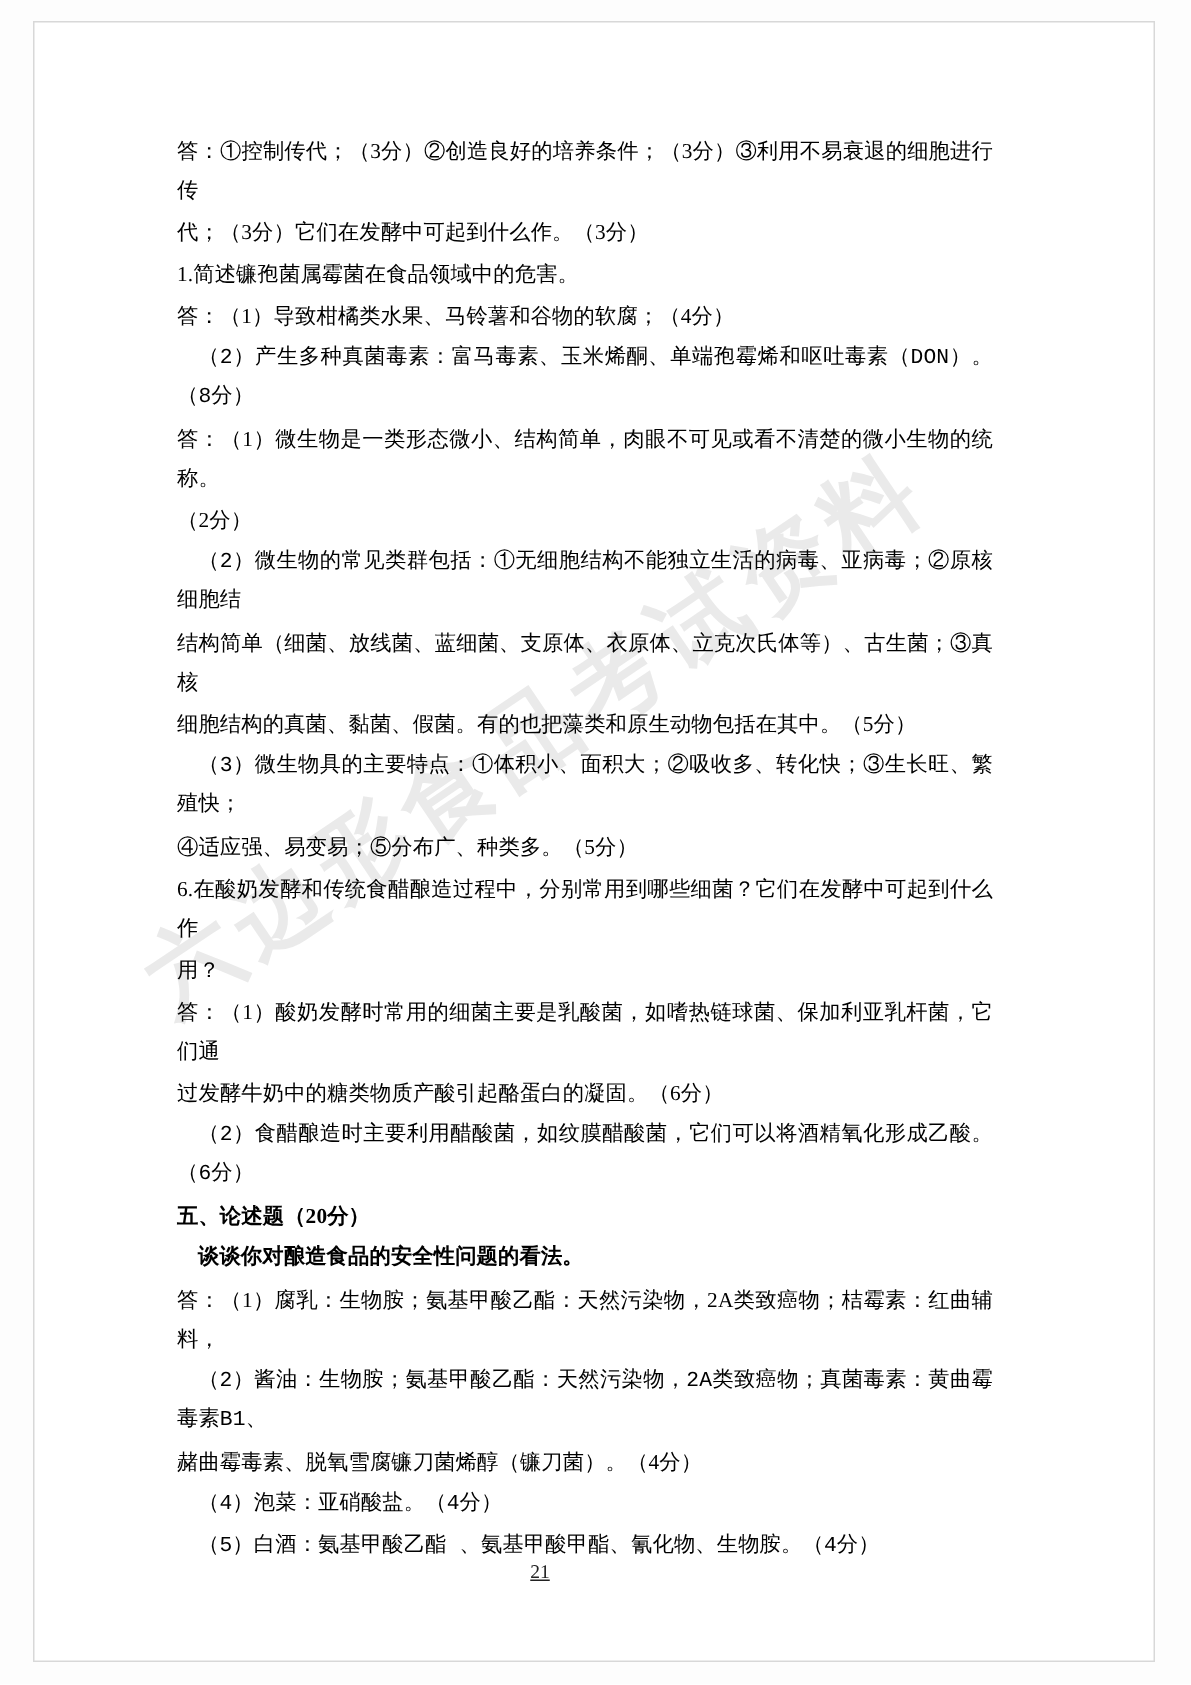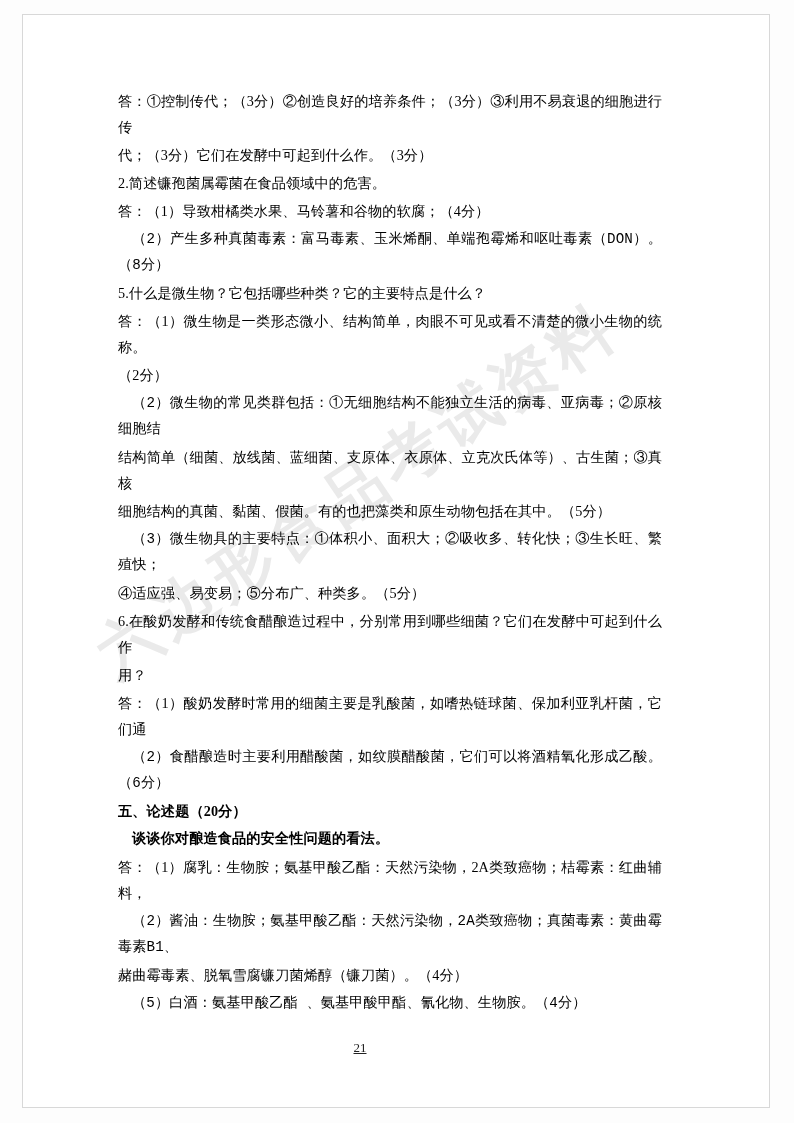--- a/index.html
+++ b/index.html
@@ -82,37 +82,38 @@
 <body>
 
 <div class="page">
   <div class="page-frame"></div>
 
   <div class="watermark">六边形食品考试资料</div>
 
   <div class="content">
     <p class="ind1">答：①控制传代；（3分）②创造良好的培养条件；（3分）③利用不易衰退的细胞进行传</p>
     <p class="ind1">代；（3分）它们在发酵中可起到什么作。（3分）</p>
-    <p class="ind1">2.简述镰孢菌属霉菌在食品领域中的危害。</p>
+    <p class="ind1">1.简述镰孢菌属霉菌在食品领域中的危害。</p>
     <p class="ind1">答：（1）导致柑橘类水果、马铃薯和谷物的软腐；（4分）</p>
     <p class="ind-1em">（2）产生多种真菌毒素：富马毒素、玉米烯酮、单端孢霉烯和呕吐毒素（DON）。（8分）</p>
-    <p class="ind1">5.什么是微生物？它包括哪些种类？它的主要特点是什么？</p>
     <p class="ind1">答：（1）微生物是一类形态微小、结构简单，肉眼不可见或看不清楚的微小生物的统称。</p>
     <p class="ind1">（2分）</p>
     <p class="ind-1em">（2）微生物的常见类群包括：①无细胞结构不能独立生活的病毒、亚病毒；②原核细胞结</p>
     <p class="ind1">结构简单（细菌、放线菌、蓝细菌、支原体、衣原体、立克次氏体等）、古生菌；③真核</p>
     <p class="ind1">细胞结构的真菌、黏菌、假菌。有的也把藻类和原生动物包括在其中。（5分）</p>
     <p class="ind-1em">（3）微生物具的主要特点：①体积小、面积大；②吸收多、转化快；③生长旺、繁殖快；</p>
     <p class="ind1">④适应强、易变易；⑤分布广、种类多。（5分）</p>
     <p class="ind1">6.在酸奶发酵和传统食醋酿造过程中，分别常用到哪些细菌？它们在发酵中可起到什么作</p>
     <p class="ind1">用？</p>
     <p class="ind1">答：（1）酸奶发酵时常用的细菌主要是乳酸菌，如嗜热链球菌、保加利亚乳杆菌，它们通</p>
+    <p class="ind1">过发酵牛奶中的糖类物质产酸引起酪蛋白的凝固。（6分）</p>
     <p class="ind-1em">（2）食醋酿造时主要利用醋酸菌，如纹膜醋酸菌，它们可以将酒精氧化形成乙酸。（6分）</p>
     <p class="ind1 bold">五、论述题（20分）</p>
     <p class="ind-1em bold">谈谈你对酿造食品的安全性问题的看法。</p>
     <p class="ind1">答：（1）腐乳：生物胺；氨基甲酸乙酯：天然污染物，2A类致癌物；桔霉素：红曲辅料，</p>
     <p class="ind-1em">（2）酱油：生物胺；氨基甲酸乙酯：天然污染物，2A类致癌物；真菌毒素：黄曲霉毒素B1、</p>
     <p class="ind1">赭曲霉毒素、脱氧雪腐镰刀菌烯醇（镰刀菌）。（4分）</p>
+    <p class="ind-1em">（4）泡菜：亚硝酸盐。（4分）</p>
     <p class="ind-1em">（5）白酒：氨基甲酸乙酯 、氨基甲酸甲酯、氰化物、生物胺。（4分）</p>
   </div>
 
   <div class="page-number">21</div>
 </div>
 
 </body></html>

